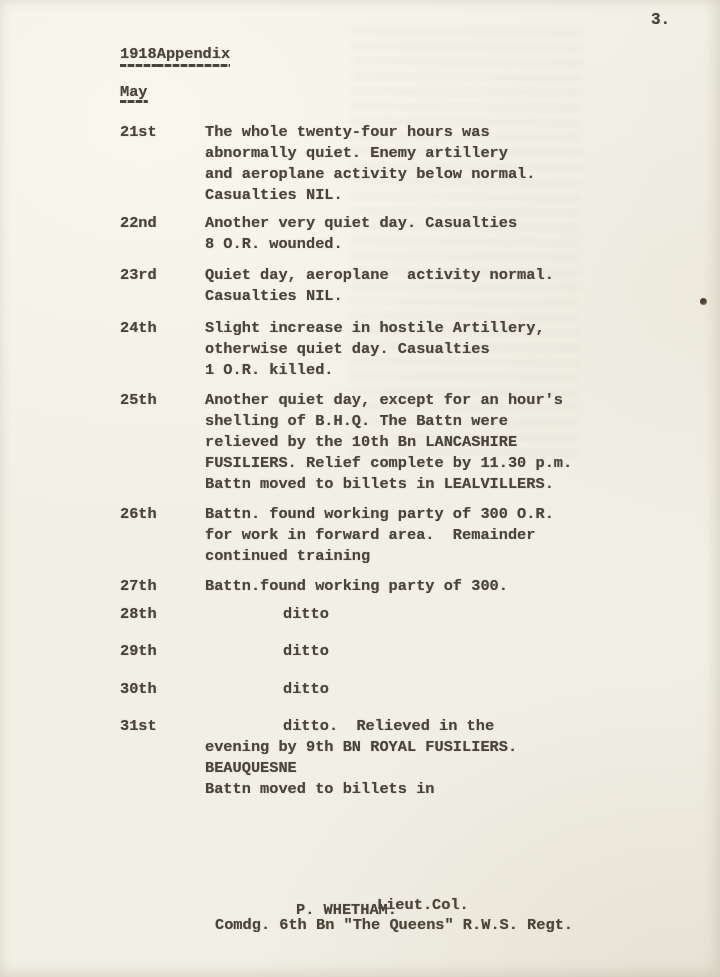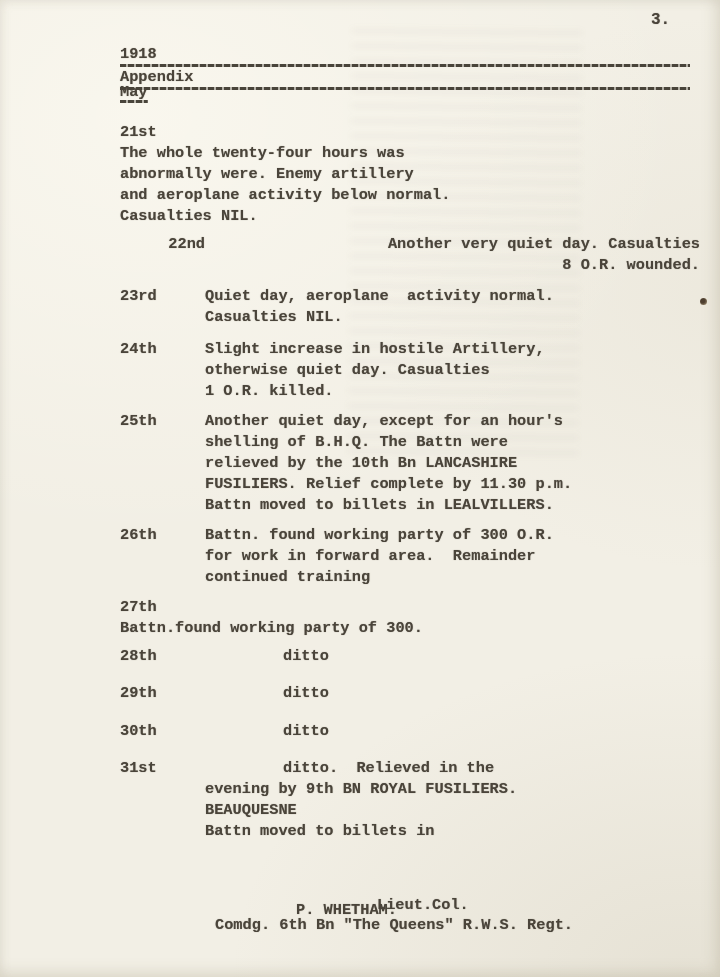--- a/index.html
+++ b/index.html
@@ -26,34 +26,34 @@
     background:repeating-linear-gradient(180deg, rgba(125,115,92,.07) 0 4px, transparent 4px 15px);
     filter:blur(3px);
     transform:rotate(.6deg);
     pointer-events:none;
   }
   .fleck{
     position:absolute;left:700px;top:298px;width:7px;height:7px;border-radius:50%;
     background:radial-gradient(circle at 40% 40%, #4d3e2f 0 35%, #8a7a60 75%, rgba(138,122,96,0) 100%);
   }
   .pageno{position:absolute;top:10px;left:651px;font-size:16px;}
-  .hdr{position:absolute;top:44px;left:120px;right:30px;display:flex;flex-direction:column;}
+  .hdr{position:absolute;top:44px;left:120px;right:30px;display:flex;}
   .month{position:absolute;top:82px;left:120px;}
   .u{
     padding-bottom:2px;
     background:repeating-linear-gradient(90deg, rgba(58,53,43,.92) 0 6px, rgba(58,53,43,.35) 6px 8px) bottom/100% 3px no-repeat;
   }
   .entries{position:absolute;top:122px;left:120px;width:580px;}
   .entry{display:flex;}
   .date{width:85px;flex:none;}
   .body{flex:1;}
   .line{white-space:pre;}
   .ind{padding-left:78px;}
   .headwrap{margin-left:85px;margin-bottom:13px;}
-  .m7{margin-bottom:7px;flex-direction:column;}.m9{margin-bottom:9px;}.m10{margin-bottom:10px;text-align:right;}
+  .m7{margin-bottom:7px;}.m9{margin-bottom:9px;}.m10{margin-bottom:10px;}
   .m11{margin-bottom:11px;}.m16{margin-bottom:16px;}.m17{margin-bottom:17px;}
   .sig{position:absolute;top:874px;left:0;width:720px;}
   .sig div{position:absolute;white-space:pre;}
   .sig-name{left:296px;top:0;margin-top:26px;}
   .sig-rank{left:377px;top:21px;}
   .sig-title{left:215px;top:41px;}
 </style>
 </head>
 <body>
 
@@ -69,21 +69,21 @@
   </div>
 
   <div class="month"><span class="u">May</span></div>
 
   <div class="entries">
 
     <div class="entry m7">
       <div class="date">21st</div>
       <div class="body">
         <div class="line">The whole twenty-four hours was</div>
-        <div class="line">abnormally were. Enemy artillery</div>
+        <div class="line">abnormally quiet. Enemy artillery</div>
         <div class="line">and aeroplane activity below normal.</div>
         <div class="line">Casualties NIL.</div>
       </div>
     </div>
 
     <div class="entry m10">
       <div class="date">22nd</div>
       <div class="body">
         <div class="line">Another very quiet day. Casualties</div>
         <div class="line">8 O.R. wounded.</div>

